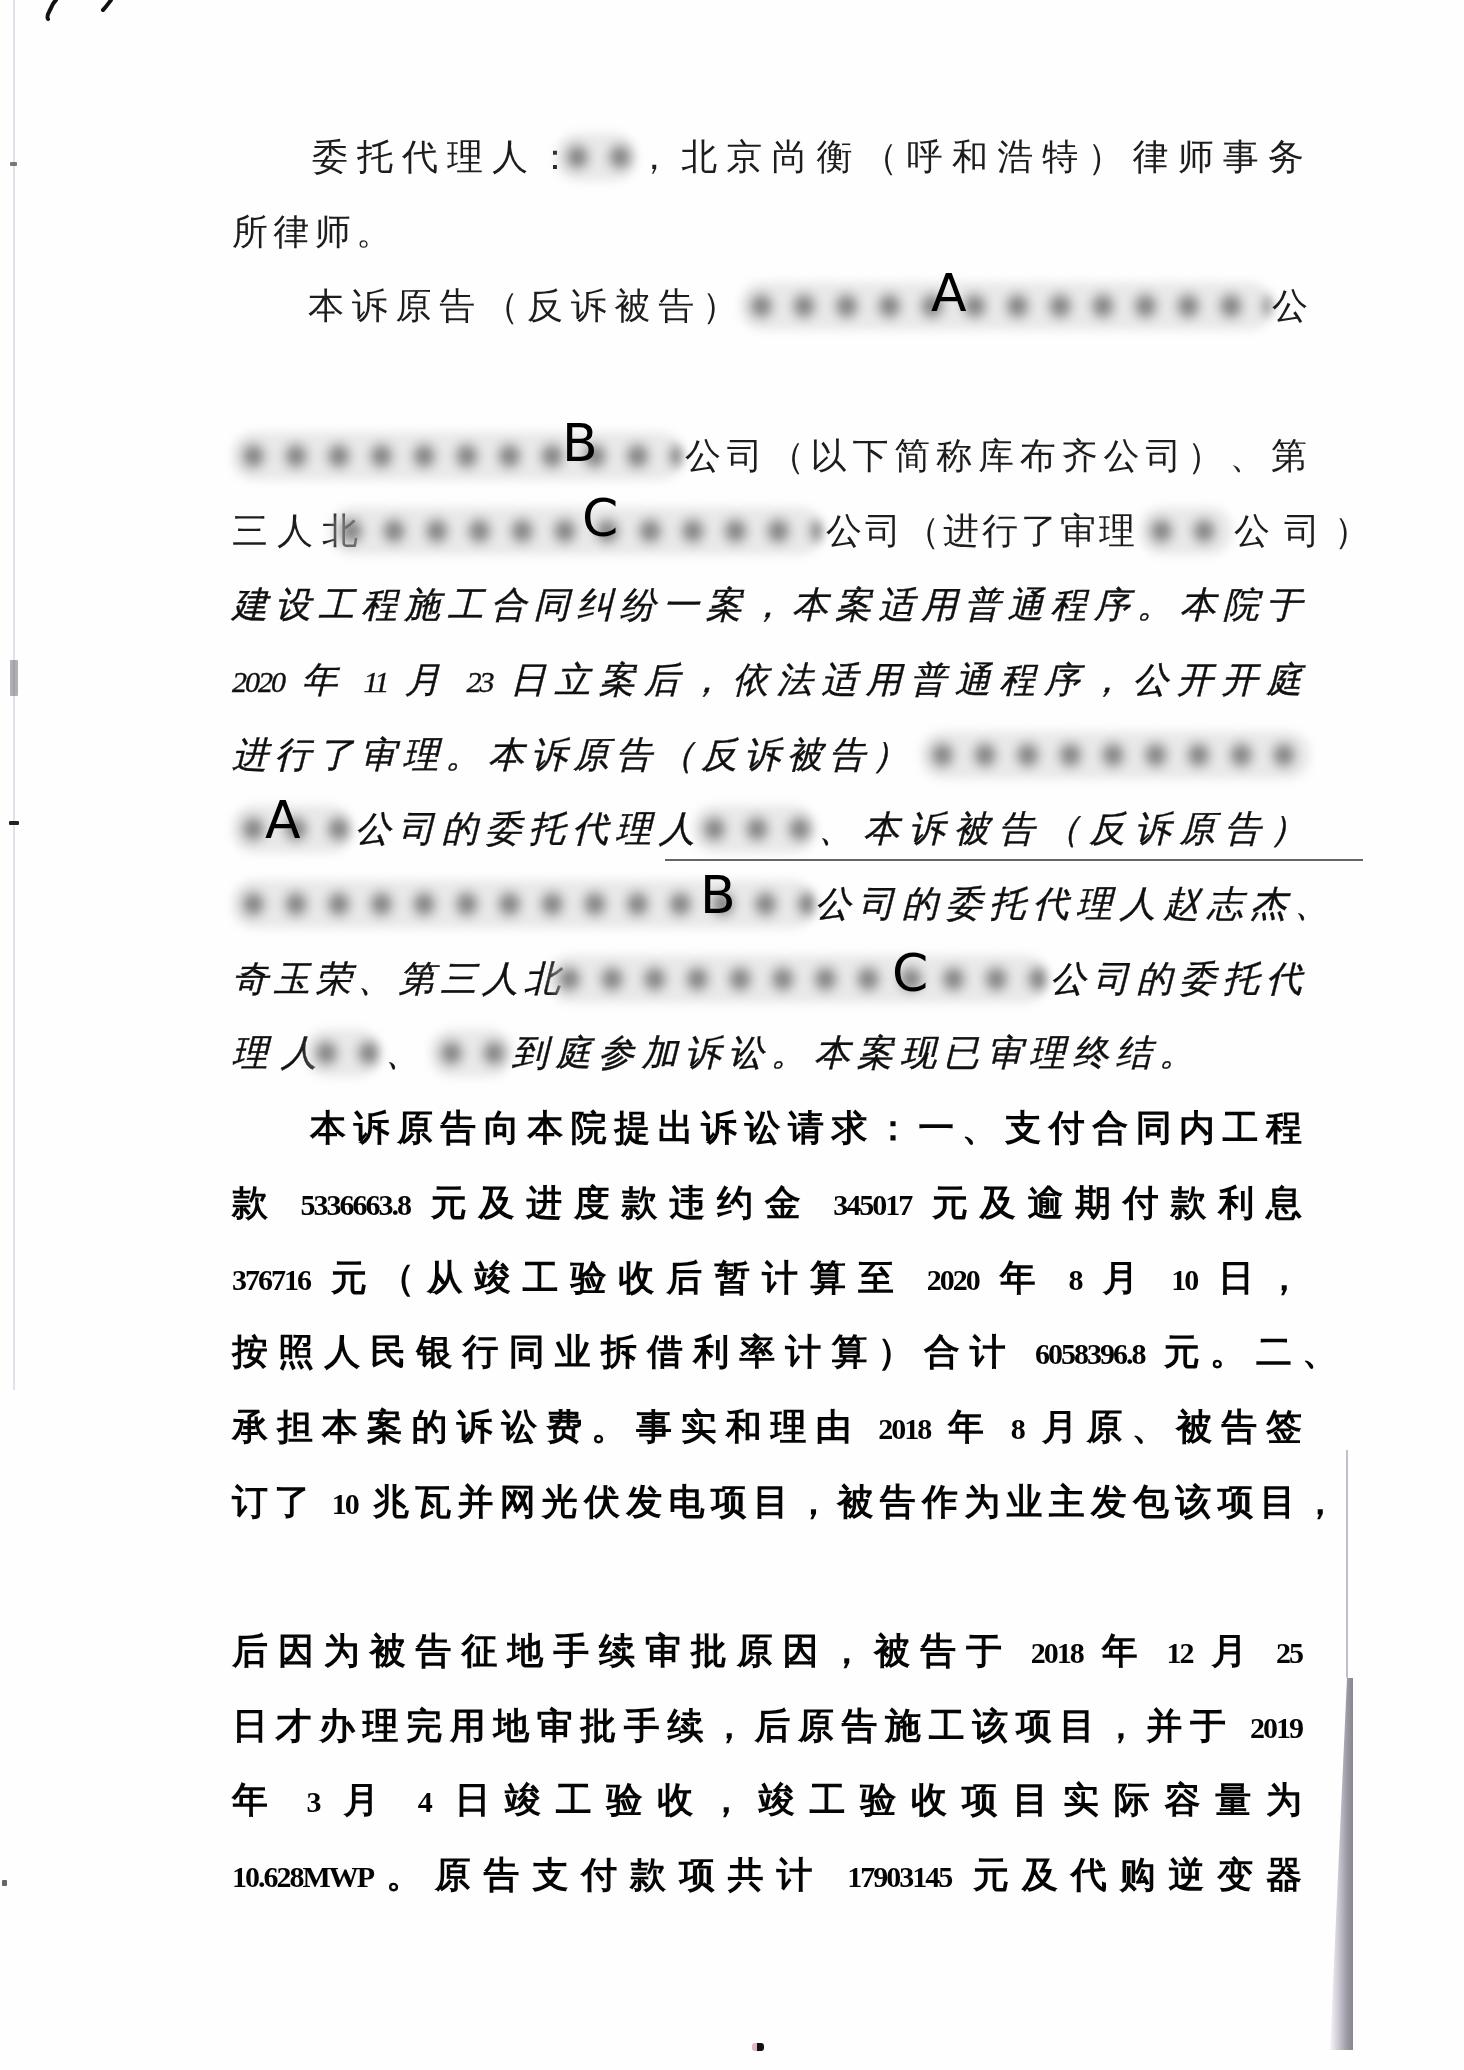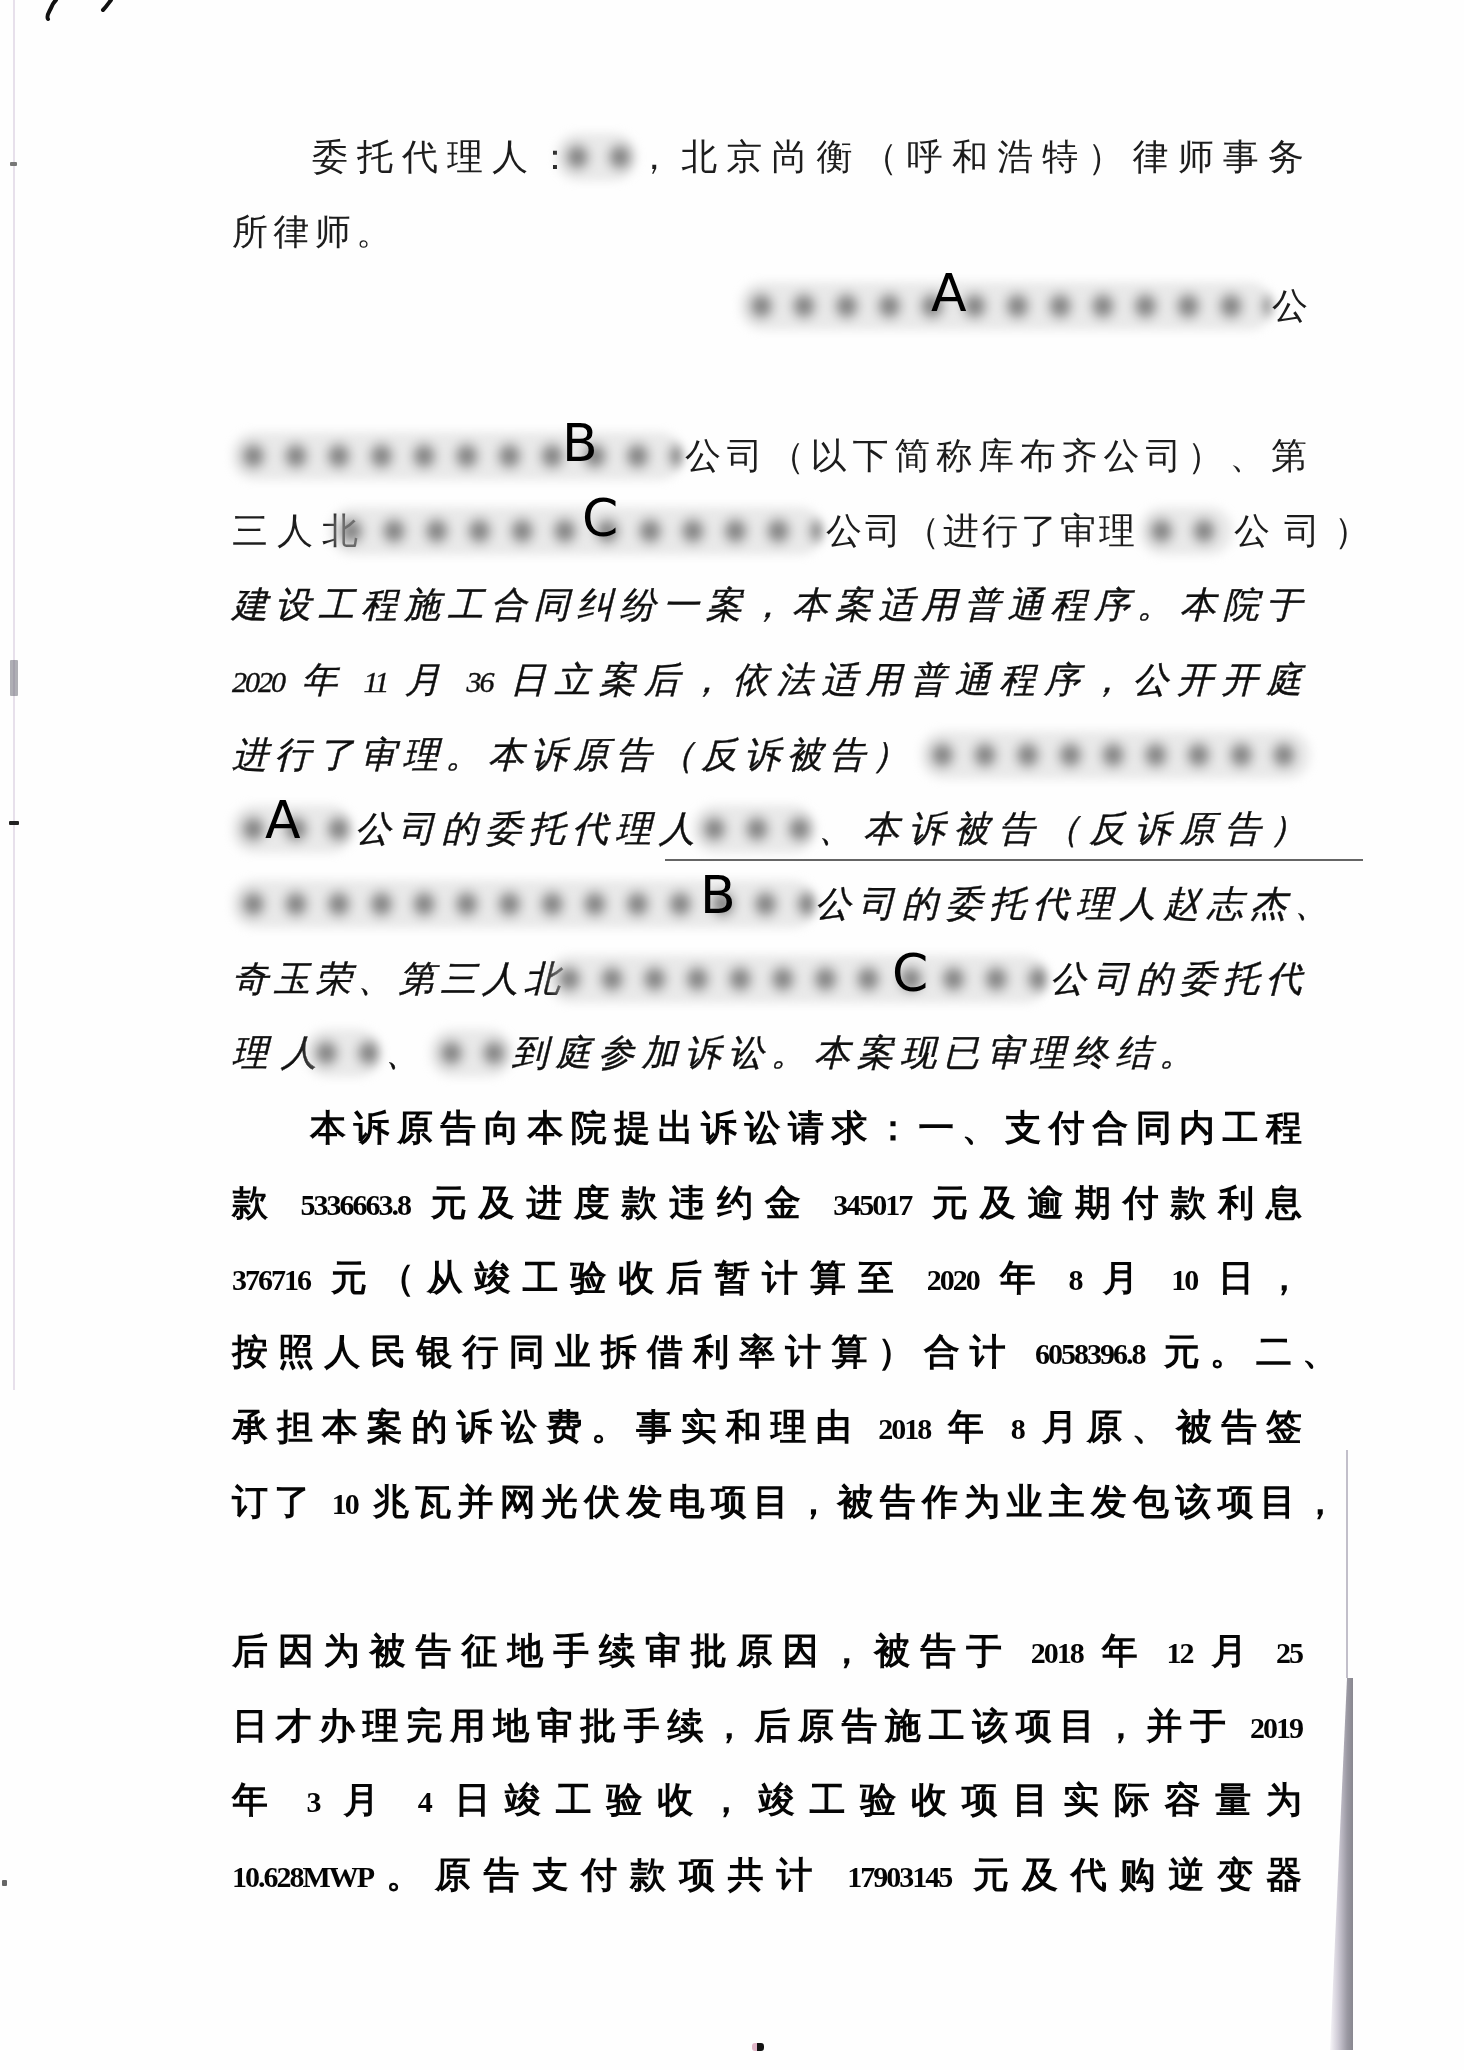--- a/index.html
+++ b/index.html
@@ -111,20 +111,21 @@
     <div class="seg" style="left:312px;width:261px">委托代理人：</div>
     <div class="red" style="left:556px;width:80px"></div>
     <div class="seg" style="left:636px;width:668px">，北京尚衡（呼和浩特）律师事务</div>
   </div>
 
   <div class="ln w1" style="top:195px">
     <div class="seg" style="left:232px;width:160px">所律师。</div>
   </div>
 
   <div class="ln w1" style="top:269px">
+    <div class="seg" style="left:308px;width:430px">本诉原告（反诉被告）</div>
     <div class="red" style="left:740px;width:532px"></div>
     <div class="seg" style="left:1272px;width:40px">公</div>
   </div>
 
 
   <div class="ln w1" style="top:419px">
     <div class="red" style="left:232px;width:450px"></div>
     <div class="seg" style="left:685px;width:622px">公司（以下简称库布齐公司）、第</div>
   </div>
 
@@ -134,21 +135,21 @@
     <div class="seg" style="left:826px;width:309px">公司（进行了审理</div>
     <div class="red" style="left:1140px;width:92px"></div>
     <div class="seg" style="left:1234px;width:136px">公司）</div>
   </div>
 
   <div class="ln w2" style="top:568px">
     <div class="seg" style="left:232px;width:1070px">建设工程施工合同纠纷一案，本案适用普通程序。本院于</div>
   </div>
 
   <div class="ln w2" style="top:643px">
-    <div class="seg" style="left:232px;width:1070px"><span class="asc">2020</span> 年 <span class="asc">11</span> 月 <span class="asc">36</span> 日立案后，依法适用普通程序，公开开庭</div>
+    <div class="seg" style="left:232px;width:1070px"><span class="asc">2020</span> 年 <span class="asc">11</span> 月 <span class="asc">23</span> 日立案后，依法适用普通程序，公开开庭</div>
   </div>
 
   <div class="ln w2" style="top:718px">
     <div class="seg" style="left:232px;width:676px">进行了审理。本诉原告（反诉被告）</div>
     <div class="red" style="left:921px;width:389px"></div>
   </div>
 
   <div class="ln w2" style="top:792px">
     <div class="red" style="left:232px;width:120px"></div>
     <div class="seg" style="left:355px;width:340px">公司的委托代理人</div>

